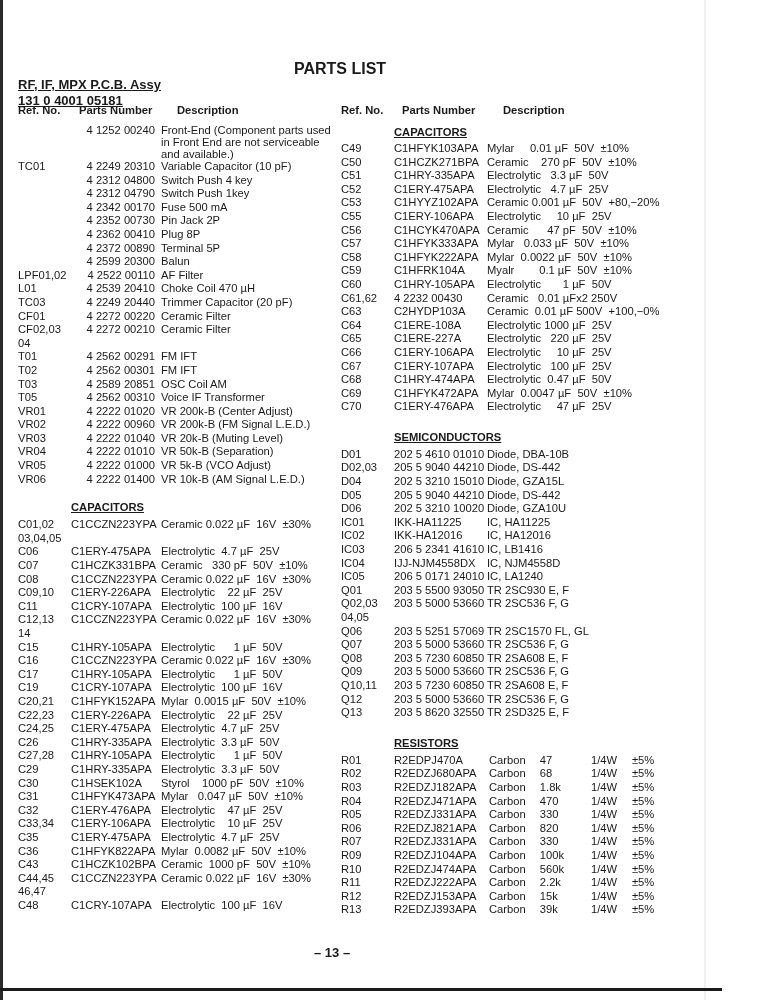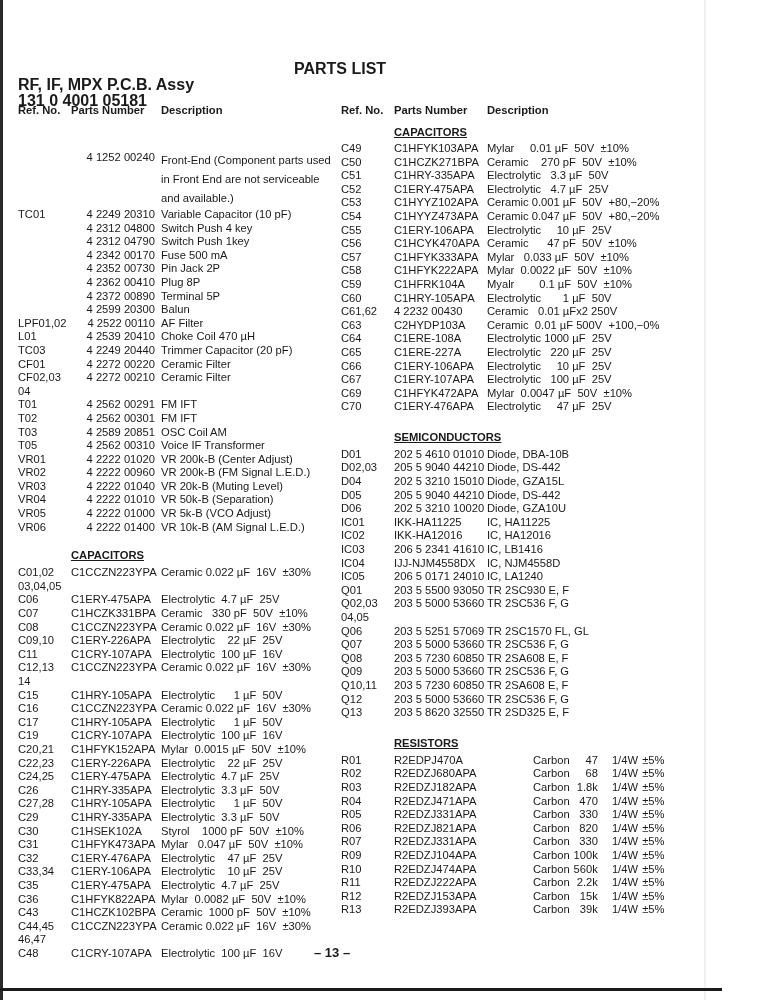--- a/index.html
+++ b/index.html
@@ -8,39 +8,39 @@
     background: #ffffff; color: #1a1a1a;
     font-family: "Liberation Sans", "DejaVu Sans", sans-serif;
   }
   .left-border { position: absolute; left: 0; top: 0; width: 3px; height: 1000px; background: #2a2a2a; }
   .bottom-border { position: absolute; left: 0; top: 988px; width: 722px; height: 3px; background: #1a1a1a; }
   .fold { position: absolute; left: 704px; top: 0; width: 2px; height: 1000px; background: #f0f0f0; }
   .page-title {
     position: absolute; left: 0; width: 680px; top: 34px; text-align: center;
     font-size: 16px; font-weight: bold; letter-spacing: 0px; margin-top: 26px;
   }
-  .assy { position: absolute; left: 18px; top: 77px; font-size: 16px; font-weight: bold; line-height: 16px; }
+  .assy { position: absolute; left: 18px; top: 77px; font-size: 13px; font-weight: bold; line-height: 16px; text-decoration: underline; }
   .col { position: absolute; top: 104px; font-size: 11.2px; }
   .col-left { left: 18px; width: 320px; }
   .col-right { left: 341px; width: 330px; }
-  .hdr { display: flex; font-weight: bold; font-size: 11.2px; height: 20px; }
+  .hdr { display: flex; font-weight: bold; font-size: 11.2px; height: 20px; gap: 8px; }
   .row { display: flex; height: 13.6px; line-height: 13.6px; white-space: nowrap; }
   .ref { width: 53px; flex: none; }
   .pn { width: 93px; flex: none; }
   .desc { flex: 1; white-space: pre; }
   .col-left .pn { width: 90px; }
   .col-left .pn.num { text-align: right; padding-right: 6px; width: 84px; }
   .sect { font-weight: bold; height: 22px; line-height: 22px; padding-left: 53px; text-decoration: underline; }
   .col-left .sect { padding-left: 53px; }
   .gap { height: 10px; }
-  .wrapdesc { white-space: normal; width: 175px; line-height: 19px; }
-  .multi { height: auto; margin-top: 27px; }
+  .wrapdesc { white-space: normal; width: 175px; line-height: 12px; }
+  .multi { height: auto; }
   .rs .pn { width: 95px; }
-  .rs .mat { width: 52px; margin-left: 44px; }
-  .rs .val { width: 38px; text-align: right; padding-right: 14px; }
+  .rs .mat { width: 52px; }
+  .rs .val { width: 38px; padding-right: 14px; }
   .rs .watt { width: 42px; }
   .rs .tol { width: 40px; }
   .pagenum { position: absolute; left: 314px; top: 945px; font-size: 13px; font-weight: bold; }
 </style>
 </head>
 <body>
 
 <div class="left-border"></div>
 <div class="fold"></div>
 <div class="bottom-border"></div>
@@ -362,25 +362,20 @@
         <span class="ref">C52</span>
         <span class="pn">C1ERY-475APA</span>
         <span class="desc">Electrolytic   4.7 µF  25V</span>
       </div>
       <div class="row">
         <span class="ref">C53</span>
         <span class="pn">C1HYYZ102APA</span>
         <span class="desc">Ceramic 0.001 µF  50V  +80,−20%</span>
       </div>
       <div class="row">
-        <span class="ref">C54</span>
-        <span class="pn">C1HYYZ473APA</span>
-        <span class="desc">Ceramic 0.047 µF  50V  +80,−20%</span>
-      </div>
-      <div class="row">
         <span class="ref">C55</span>
         <span class="pn">C1ERY-106APA</span>
         <span class="desc">Electrolytic     10 µF  25V</span>
       </div>
       <div class="row">
         <span class="ref">C56</span>
         <span class="pn">C1HCYK470APA</span>
         <span class="desc">Ceramic      47 pF  50V  ±10%</span>
       </div>
       <div class="row">
@@ -425,20 +420,25 @@
       </div>
       <div class="row">
         <span class="ref">C66</span>
         <span class="pn">C1ERY-106APA</span>
         <span class="desc">Electrolytic     10 µF  25V</span>
       </div>
       <div class="row">
         <span class="ref">C67</span>
         <span class="pn">C1ERY-107APA</span>
         <span class="desc">Electrolytic   100 µF  25V</span>
+      </div>
+      <div class="row">
+        <span class="ref">C68</span>
+        <span class="pn">C1HRY-474APA</span>
+        <span class="desc">Electrolytic  0.47 µF  50V</span>
       </div>
       <div class="row">
         <span class="ref">C69</span>
         <span class="pn">C1HFYK472APA</span>
         <span class="desc">Mylar  0.0047 µF  50V  ±10%</span>
       </div>
       <div class="row">
         <span class="ref">C70</span>
         <span class="pn">C1ERY-476APA</span>
         <span class="desc">Electrolytic     47 µF  25V</span>

